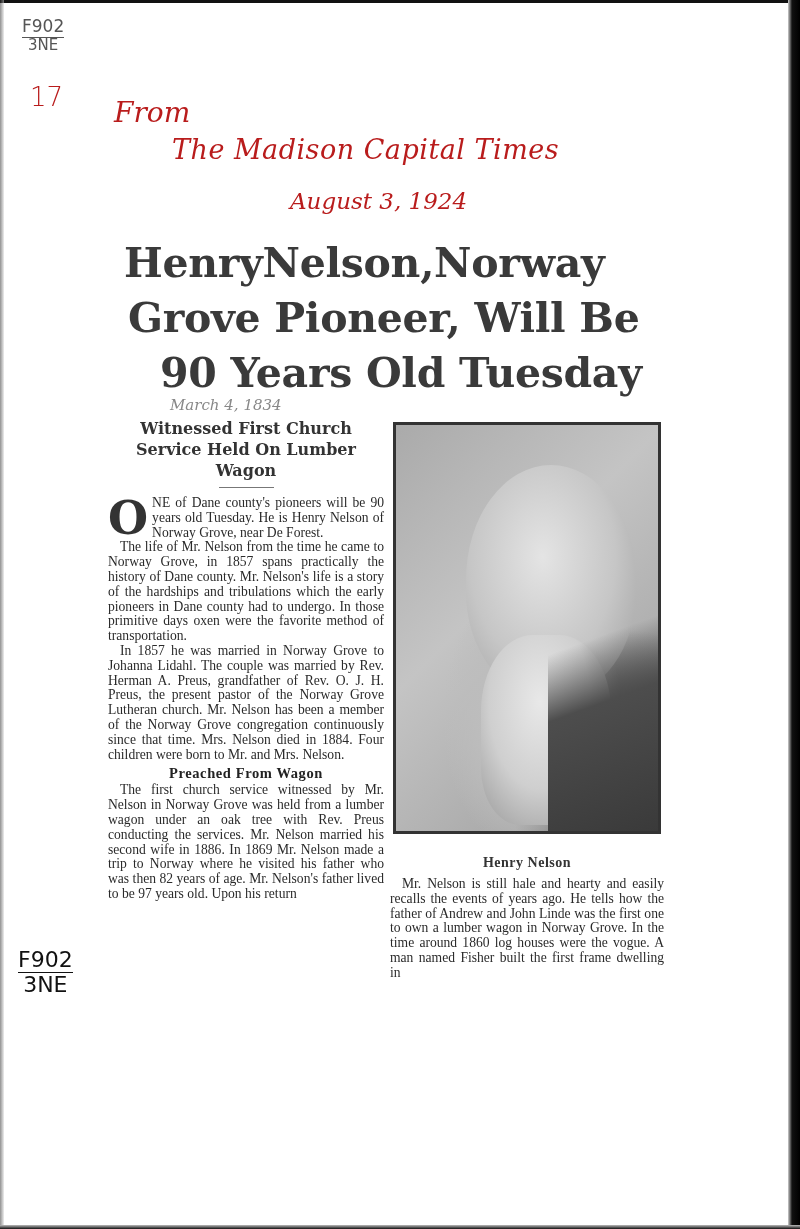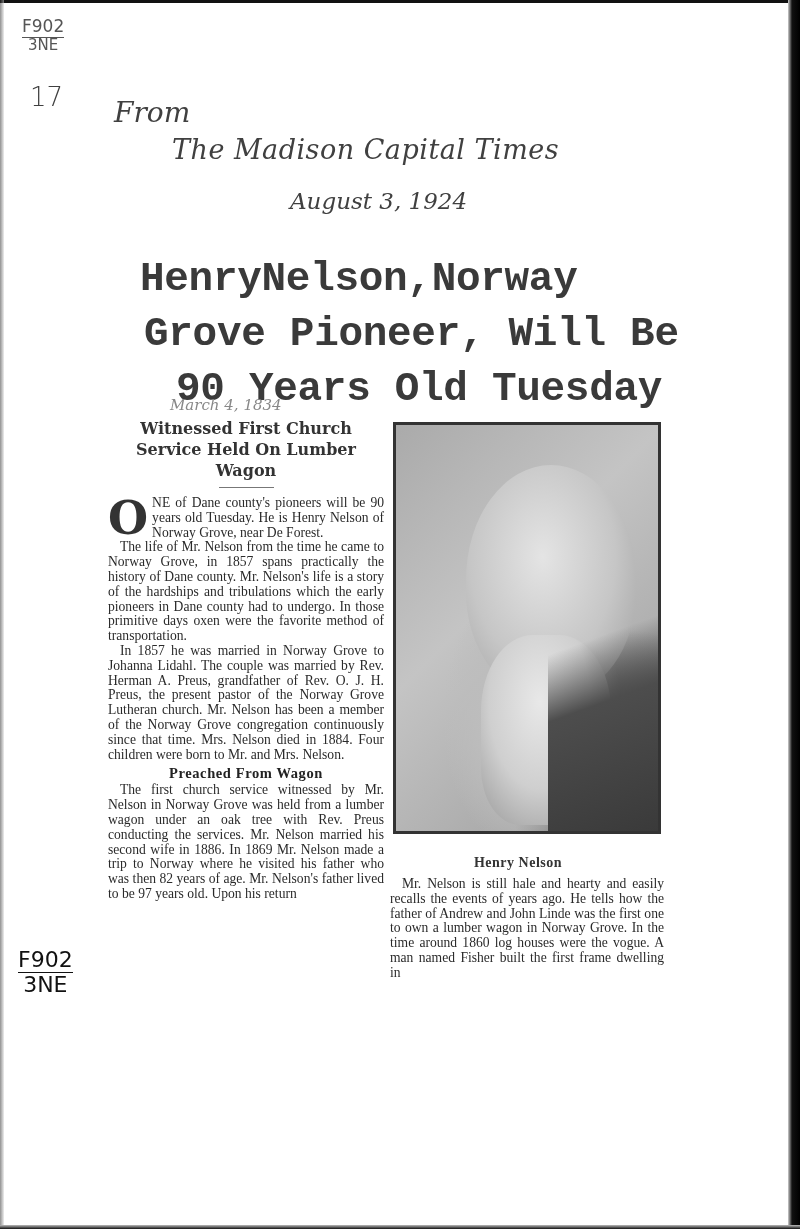--- a/index.html
+++ b/index.html
@@ -22,21 +22,21 @@
     }
     .scan-edge-left {
       position: absolute; top: 0; left: 0; width: 4px; height: 1229px;
       background: linear-gradient(to right, #222, #ddd);
       opacity: 0.5;
     }
     .hand {
       position: absolute;
       font-family: "DejaVu Serif", serif;
       font-style: italic;
-      color: #404040;
+      color: #b91c1c;
     }
     .stamp {
       position: absolute; font-family: "DejaVu Sans", sans-serif; color: #555;
       text-align: center; line-height: 1.05;
     }
     .stamp .num { display: block; border-bottom: 1.5px solid #555; padding-bottom: 1px; }
     .stamp .sub { display: block; }
 
     .headline {
       position: absolute; left: 118px; top: 236px; width: 560px;
@@ -90,21 +90,21 @@
     .photo .beard {
       position: absolute; left: 85px; top: 210px; width: 130px; height: 190px;
       border-radius: 40% 40% 30% 30%;
       background: radial-gradient(ellipse at 45% 35%, #e8e8e8 0, #cfcfcf 50%, #8f8f8f 100%);
     }
     .photo .coat {
       position: absolute; right: 0; bottom: 0; width: 110px; height: 230px;
       background: linear-gradient(160deg, transparent 0 20%, #4d4d4d 45%, #3a3a3a 100%);
     }
     .caption {
-      position: absolute; left: 384px; top: 855px; width: 268px; text-align: center;
+      position: absolute; left: 393px; top: 855px; width: 268px; text-align: center;
       font-weight: bold; font-size: 14px; letter-spacing: 0.5px; color: #333;
     }
     .col-right {
       position: absolute; left: 390px; top: 877px; width: 274px;
       font-size: 13.6px; line-height: 14.8px; text-align: justify; color: #2a2a2a;
     }
   </style>
 </head>
 <body>
 
@@ -119,21 +119,21 @@
 </div>
 
 <div class="hand" style="left:30px; top:82px; font-size:26px; font-style:normal; font-family:'DejaVu Sans', sans-serif; font-weight:300;">17</div>
 
 <div class="hand" style="left:114px; top:96px; font-size:28px;text-align:right;">From</div>
 
 <div class="hand" style="left:172px; top:134px; font-size:27px; letter-spacing:0.5px;">The Madison Capital Times</div>
 
 <div class="hand" style="left:290px; top:188px; font-size:23px;">August 3, 1924</div>
 
-<h1 class="headline" style="margin:16px;font-family:Liberation Mono, monospace;">
+<h1 class="headline" style="margin:0;">
   <span class="l1">HenryNelson,Norway</span>
   <span class="l2">Grove Pioneer, Will Be</span>
   <span class="l3">90 Years Old Tuesday</span>
 </h1>
 
 <div class="dob-note">March 4, 1834</div>
 
 <div class="col-left">
   <h2 class="subhead">Witnessed First Church Service Held On Lumber Wagon</h2>
   <div class="rule"></div>

